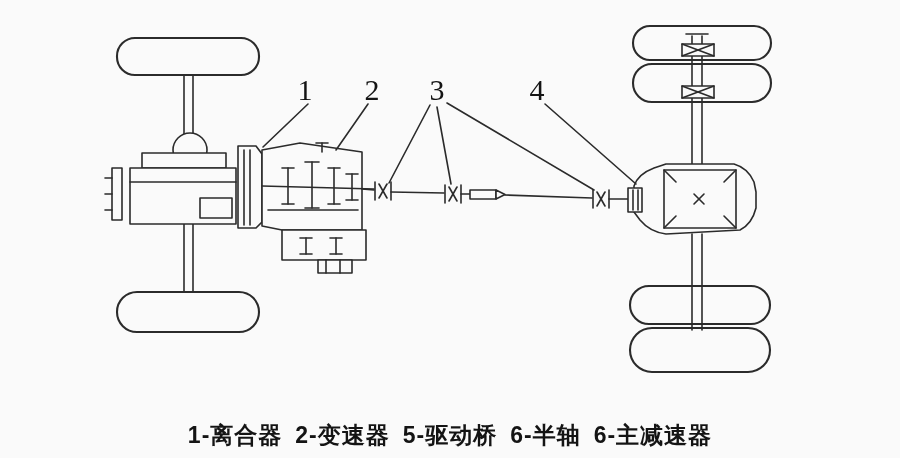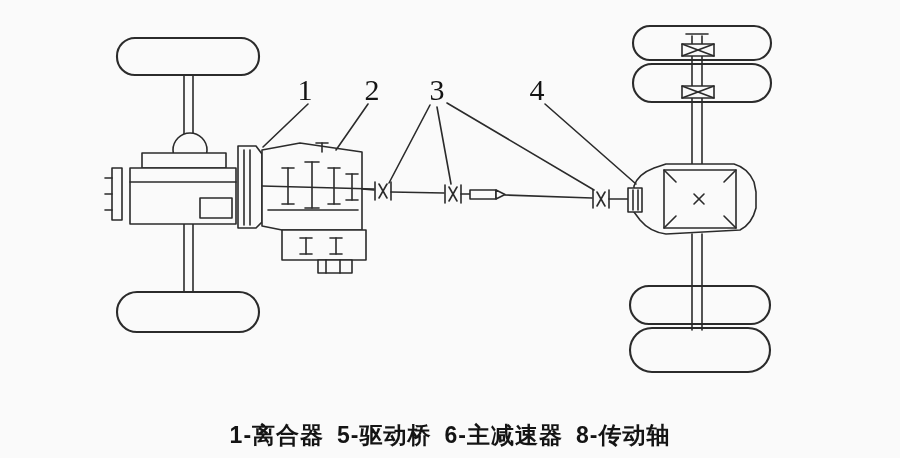--- a/index.html
+++ b/index.html
@@ -184,16 +184,17 @@
     <text class="part-num" x="305" y="100" text-anchor="middle">1</text>
     <text class="part-num" x="372" y="100" text-anchor="middle">2</text>
     <text class="part-num" x="437" y="100" text-anchor="middle">3</text>
     <text class="part-num" x="537" y="100" text-anchor="middle">4</text>
   </g>
 </svg>
 </div>
 
 <div class="caption">
   <span>1-离合器</span>
+  <span>2-变速器</span>
   <span>5-驱动桥</span>
+  <span>6-半轴</span>
   <span>6-主减速器</span>
-  <span>8-传动轴</span>
 </div>
 
 </body></html>

